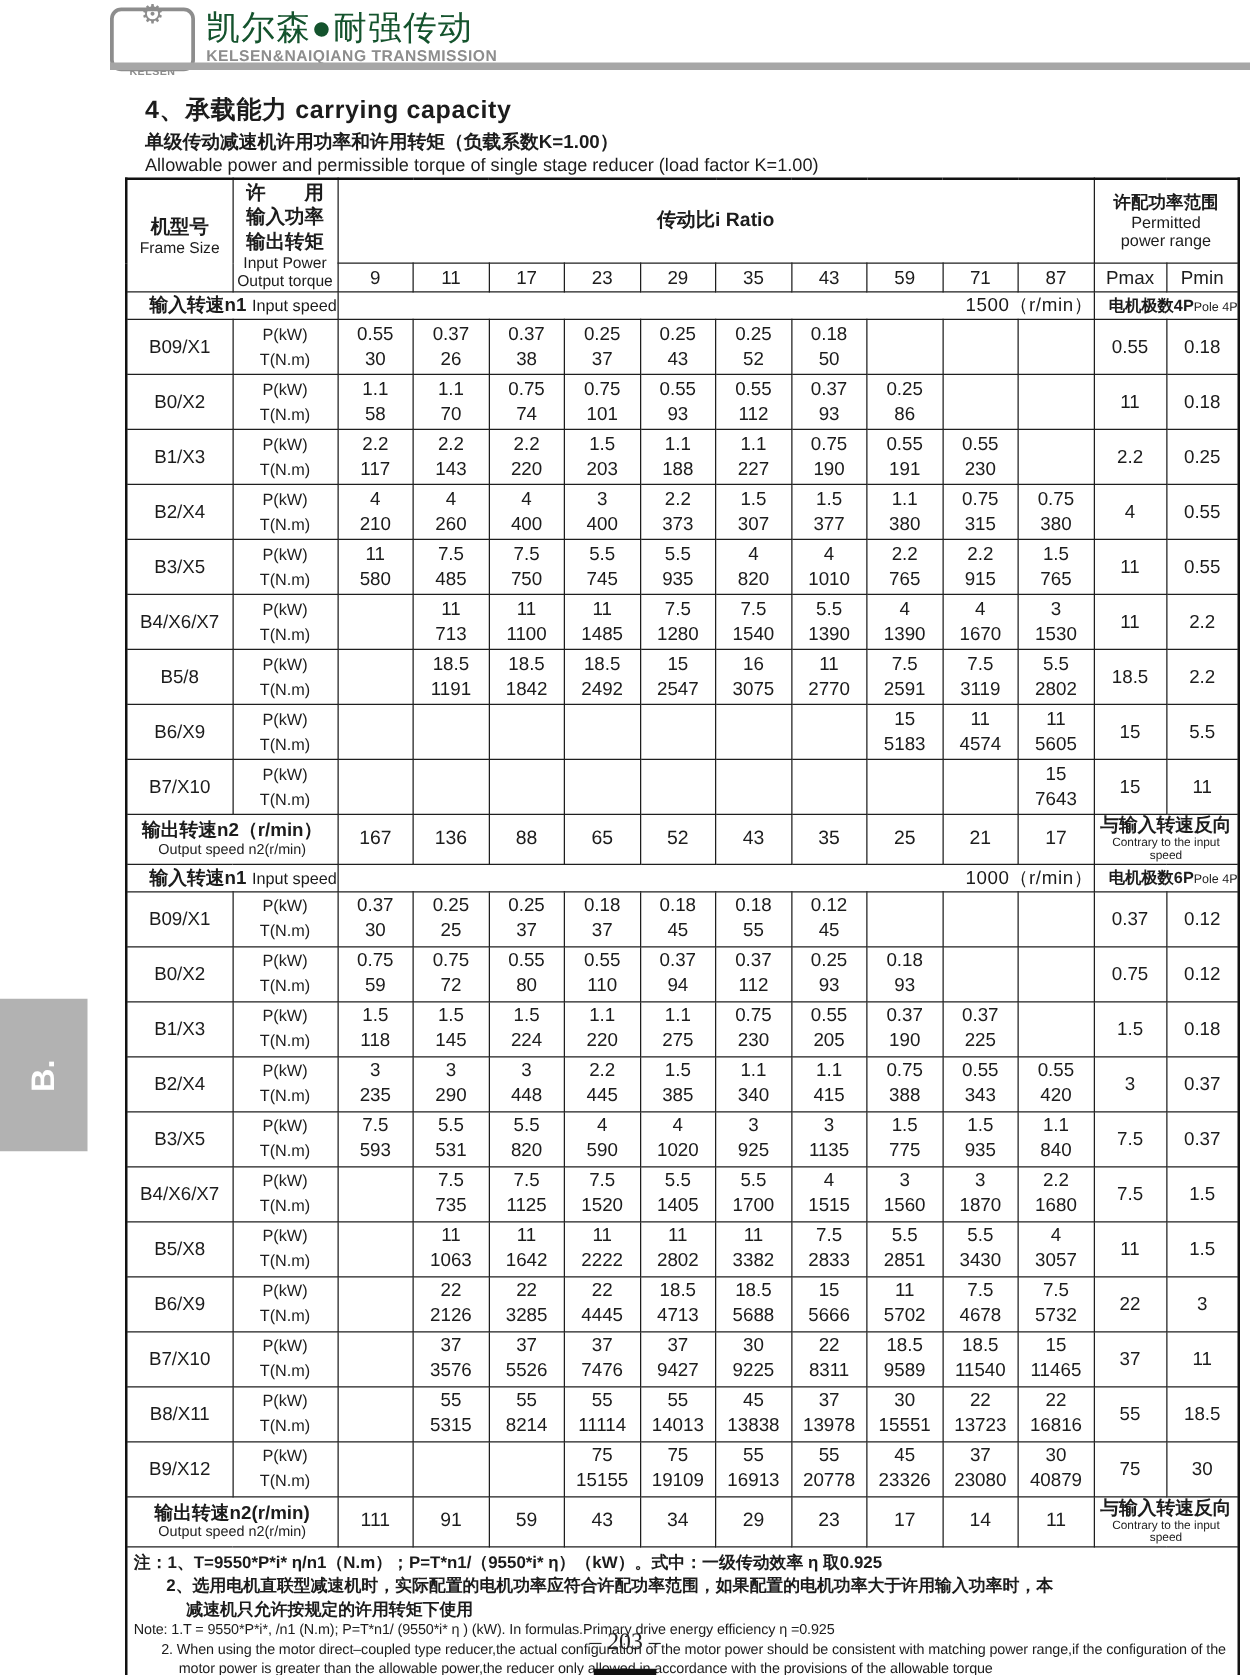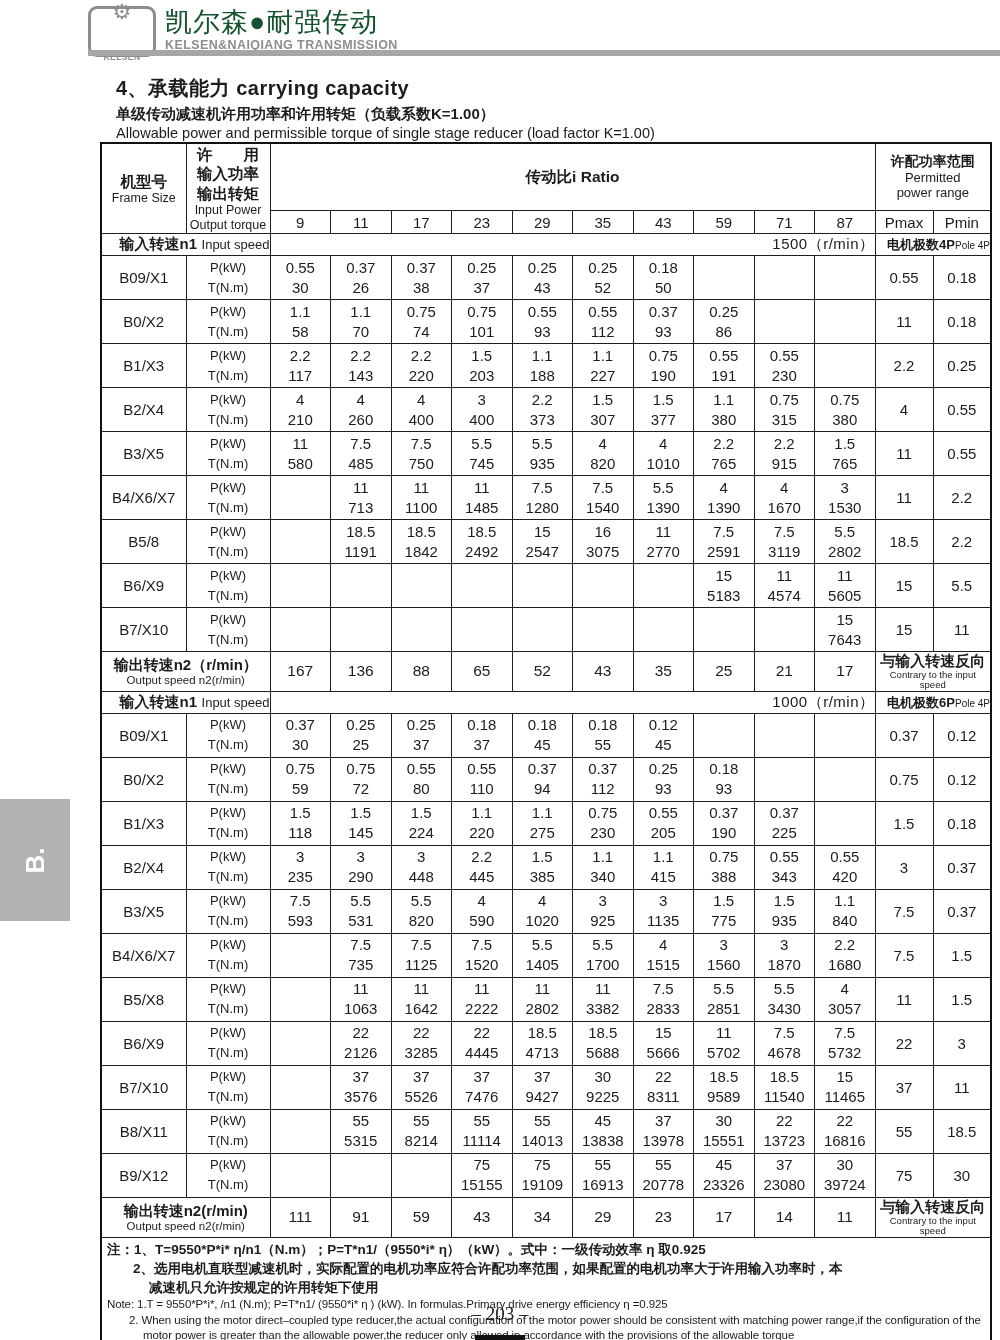--- a/index.html
+++ b/index.html
@@ -1149,21 +1149,21 @@
           <td>
             <div class="ln">45</div>
             <div class="ln">23326</div>
           </td>
           <td>
             <div class="ln">37</div>
             <div class="ln">23080</div>
           </td>
           <td>
             <div class="ln">30</div>
-            <div class="ln">39724</div>
+            <div class="ln">40879</div>
           </td>
           <td class="pm">75</td>
           <td class="pm">30</td>
         </tr>
         <tr class="out-row">
           <td colspan="2">
             <span class="out-cn">输出转速n2(r/min)</span>
             <span class="out-en">Output speed n2(r/min)</span>
           </td>
           <td class="out-val">111</td>

